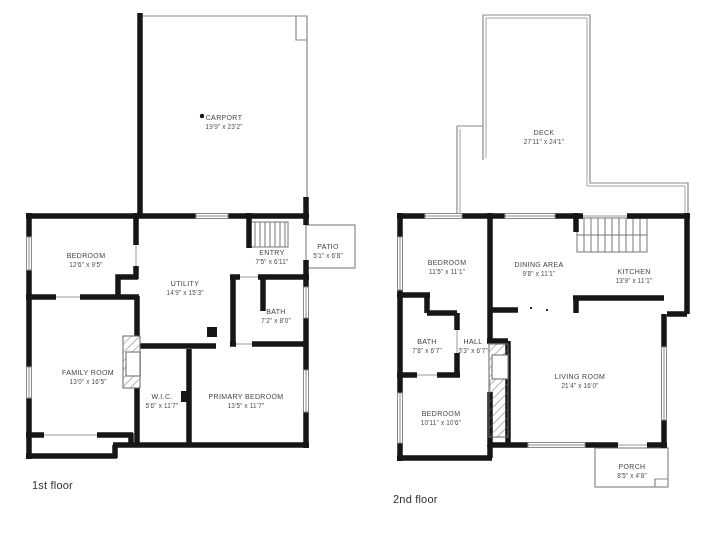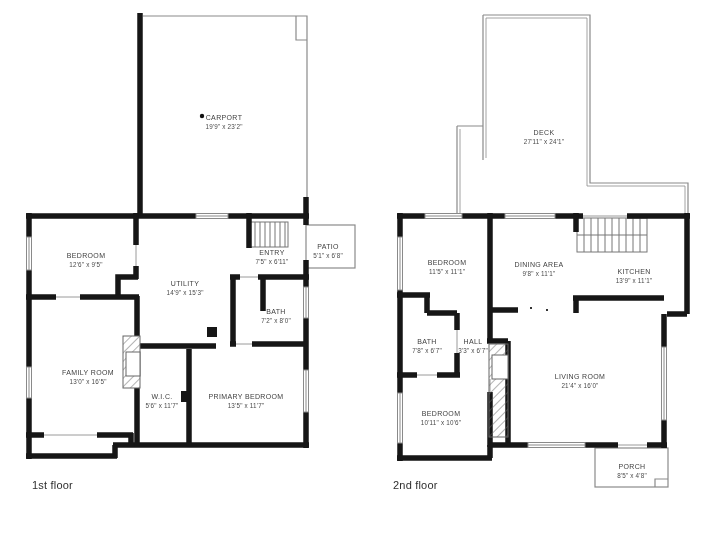--- a/index.html
+++ b/index.html
@@ -212,15 +212,15 @@
   <div class="room-label" style="left:441px;top:418px">
     <span>BEDROOM</span>
     <span class="dims">10'11" x 10'6"</span>
   </div>
   <div class="room-label" style="left:632px;top:471px">
     <span>PORCH</span>
     <span class="dims">8'5" x 4'8"</span>
   </div>
 
   <div class="floor-label" style="left:32px;top:479px">1st floor</div>
-  <div class="floor-label" style="left:393px;top:479px">2nd floor</div>
+  <div class="floor-label" style="left:393px;top:493px">2nd floor</div>
 
 </div>
 
 </body></html>

